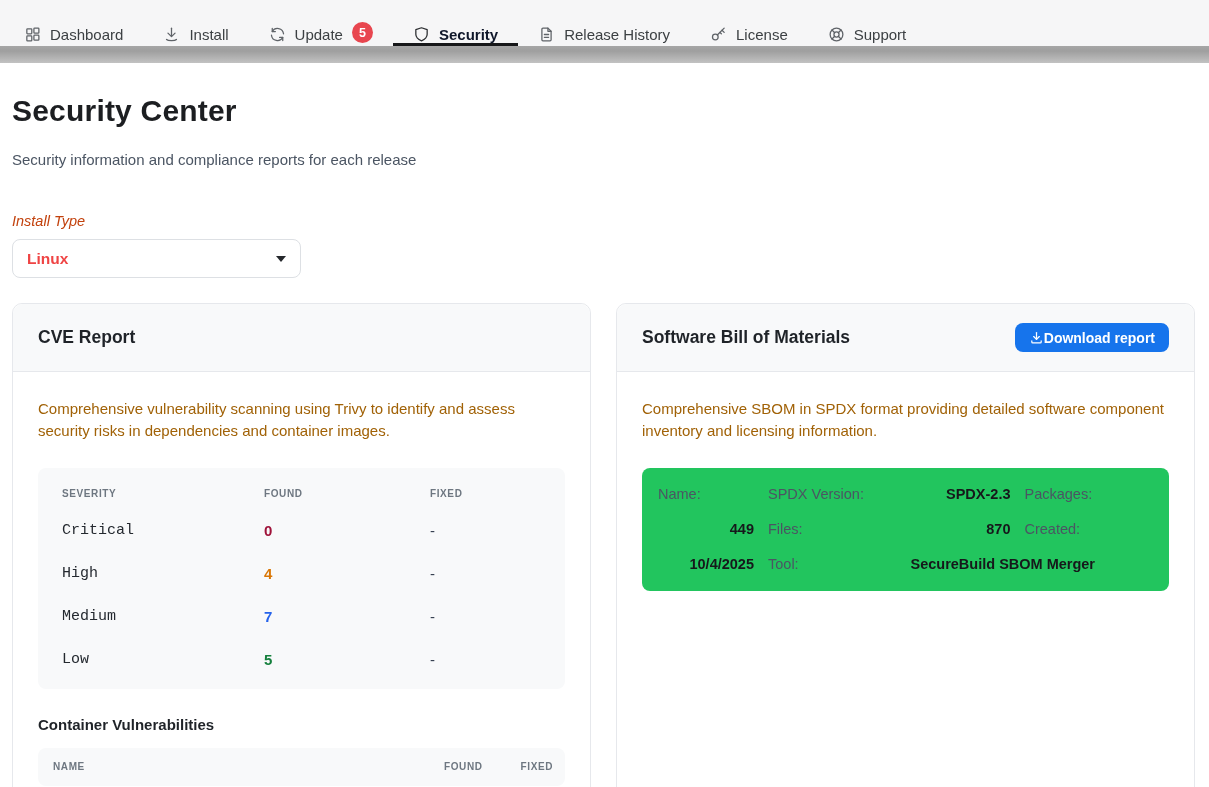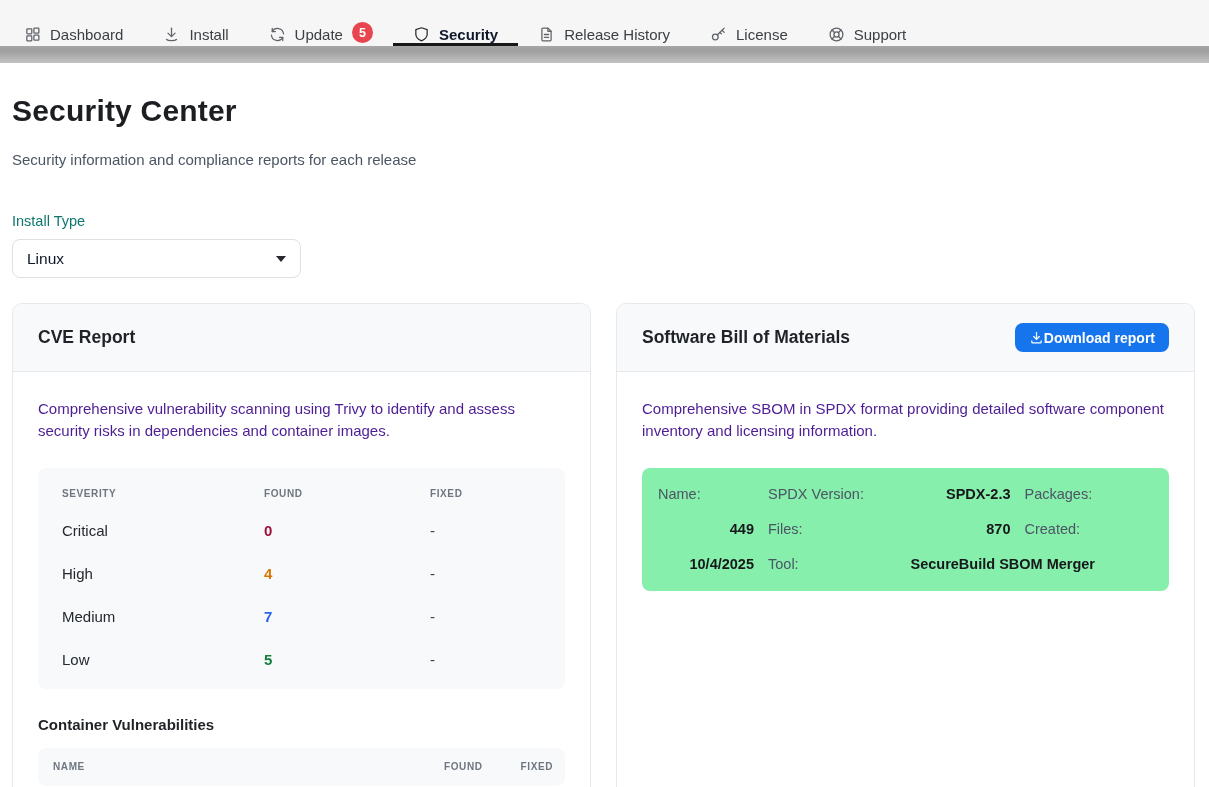--- a/index.html
+++ b/index.html
@@ -19,62 +19,62 @@
     font-size:12.5px; font-weight:700; display:flex; align-items:center; justify-content:center;
     padding:0 6px; }
   .nav-shadow { height:17px; background:linear-gradient(180deg,#a6a6a6 0%,#9f9f9f 30%,#c2c2c2 100%); }
 
   
   .main { padding:0 14px 0 12px; }
   .page-title { margin-top:31px; font-size:30px; font-weight:700; letter-spacing:.2px; color:#1c1e21; }
   .page-subtitle { margin-top:23px; font-size:15px; color:#4b5563; }
 
   .filters { margin-top:45px; display:grid; grid-template-columns:1fr 1fr; column-gap:25px; }
-  .filter-label { font-size:14.5px; color:#0f766e; margin-bottom:10px; }
+  .filter-label { font-size:14.5px; color:#c2410c; margin-bottom:10px;font-style:italic; }
   .select { width:289px; height:39px; background:#fff; border:1px solid #dde0e4; border-radius:8px;
     display:flex; align-items:center; padding:0 14px; cursor:pointer; }
-  .select .sel-value { font-size:15.5px; font-weight:400; color:#0f172a; }
+  .select .sel-value { font-size:15.5px; font-weight:700; color:#ef4444; }
   .select .spacer { flex:1; }
   .sel-meta { font-size:12.5px; color:#9aa0a6; margin-right:7px; }
   .caret { width:0; height:0; border-left:5px solid transparent; border-right:5px solid transparent;
     border-top:6px solid #25282c; }
 
   
   .cards { margin-top:25px; display:grid; grid-template-columns:1fr 1fr; column-gap:25px; }
   .card { border:1px solid #e6e8ec; border-radius:10px; background:#fff; min-height:560px; }
   .card-header { height:68px; background:#f8f9fa; border-bottom:1px solid #e6e8ec;
     border-radius:10px 10px 0 0; display:flex; align-items:center; justify-content:space-between;
     padding:0 25px; }
   .card-title { font-size:17.5px; font-weight:700; color:#1f2328; }
   .card-body { padding:26px 25px; }
-  .card-desc { font-size:15px; line-height:1.45; color:#4c1d95; max-width:530px; }
+  .card-desc { font-size:15px; line-height:1.45; color:#a16207; max-width:530px; }
 
   
   .sev-table { margin-top:26px; background:#f8f9fa; border-radius:8px; padding:4px 24px 8px 24px; }
   .sev-row { display:grid; grid-template-columns:202px 166px 1fr; align-items:center; padding:13px 0; }
   .sev-head { padding:16px 0 10px 0; }
   .th { font-size:10px; font-weight:700; letter-spacing:.6px; color:#6e7781; }
-  .sev-name { font-size:15px; color:#24292f; }
+  .sev-name { font-size:15px; color:#24292f;font-family:Liberation Mono, monospace; }
   .sev-found { font-size:15px; font-weight:700; }
   .sev-fixed { font-size:15px; color:#374151; }
 
   .sub-title { margin-top:27px; font-size:15px; font-weight:700; color:#1f2328; }
   .vuln-head { margin-top:15px; background:#f8f9fa; border-radius:8px; height:38px;
     display:grid; grid-template-columns:1fr auto auto; column-gap:38px; align-items:center;
     padding:0 12px 0 15px; }
 
   
   .btn-primary { display:flex; align-items:center; background:#1674ec; color:#fff;
     border:none; border-radius:8px; padding:0 14px; height:29px; font-size:14px; font-weight:600;
     font-family:inherit; cursor:pointer; }
   .btn-primary svg { width:15px; height:15px; stroke:#fff; fill:none; stroke-width:2;
     stroke-linecap:round; stroke-linejoin:round; }
 
   
-  .sbom-details { margin-top:26px; background:#86efac; border-radius:8px; padding:9px 16px;
+  .sbom-details { margin-top:26px; background:#22c55e; border-radius:8px; padding:9px 16px;
     display:grid; grid-template-columns:96px 1fr 100px 1fr; column-gap:14px; row-gap:0; }
   .sbom-cell { padding:9.5px 0; font-size:14.5px; }
   .sbom-label { color:#4b5563; }
   .sbom-value { color:#16181b; font-weight:700; text-align:right; white-space:nowrap; }
 </style>
 </head>
 <body>
 
 <div class="nav">
   <div class="nav-item">

